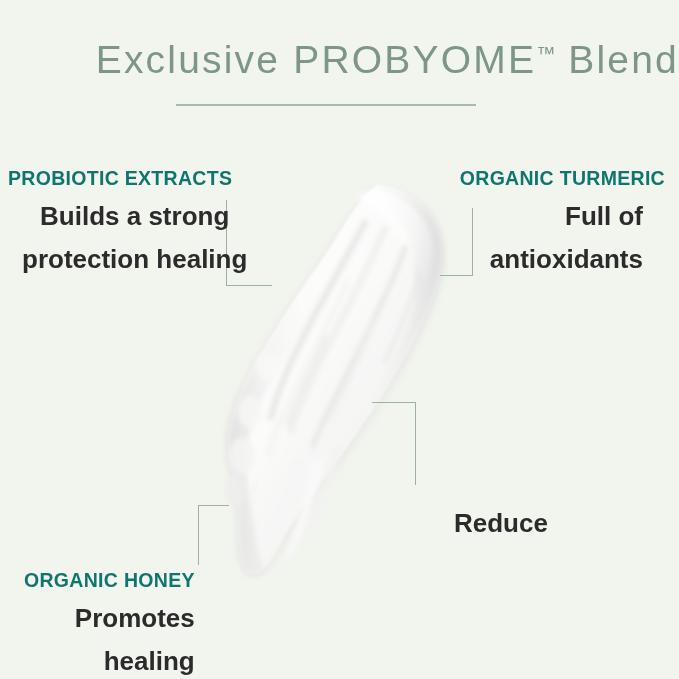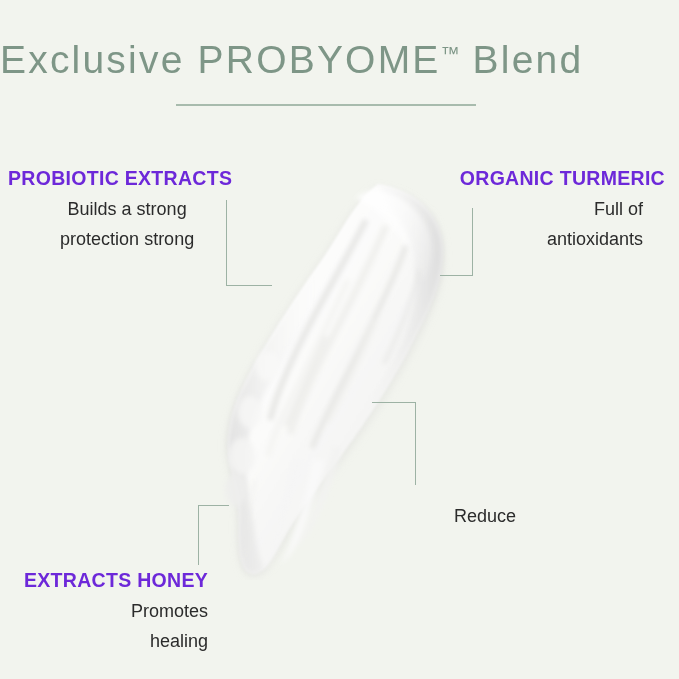--- a/index.html
+++ b/index.html
@@ -19,21 +19,21 @@
     height: 679px;
     background: #f2f4ee;
   }
 
   
   .title {
     position: absolute;
     left: 0;
     top: 38px;
     width: 679px;
-    text-align: left;
+    text-align: right;
     font-size: 39px;
     font-weight: 300;
     letter-spacing: 2.2px;
     color: #7e9687;
     white-space: nowrap;
   }
   .title .tm {
     font-size: 19px;
     vertical-align: 13px;
     letter-spacing: 0;
@@ -48,28 +48,28 @@
     opacity: .85;
   }
 
   
   .callout {
     position: absolute;
   }
   .callout .head {
     font-size: 19.5px;
     font-weight: bold;
-    color: #6d28d9;
+    color: #0f766e;
     letter-spacing: .3px;
     white-space: nowrap;
     line-height: 1.1;
   }
   .callout .body {
-    font-size: 18px;
-    font-weight: 400;
+    font-size: 26px;
+    font-weight: 700;
     color: #2b2b2b;
     line-height: 1.62;
     margin-top: 6px;
     white-space: nowrap;
   }
 
   .c-probiotic { left: 8px;  top: 168px; text-align: left; }
   .c-probiotic .body { text-align: center; padding-left: 14px; }
 
   .c-turmeric { right: 14px; top: 168px; text-align: right; }
@@ -212,39 +212,39 @@
   <div class="conn h" style="left:372px; top:402px; width:44px;"></div>
   <div class="conn v" style="left:415px; top:402px; height:83px;"></div>
 
   <div class="conn h" style="left:198px; top:505px; width:31px;"></div>
   <div class="conn v" style="left:198px; top:505px; height:60px;"></div>
 
   <div class="callout c-probiotic">
     <div class="head">PROBIOTIC EXTRACTS</div>
     <div class="body">
       <div>Builds a strong</div>
-      <div>protection strong</div>
+      <div>protection healing</div>
     </div>
   </div>
 
   <div class="callout c-turmeric">
     <div class="head">ORGANIC TURMERIC</div>
     <div class="body">
       <div>Full of</div>
       <div>antioxidants</div>
     </div>
   </div>
 
   <div class="callout c-vitamin">
     <div class="body">
       <div>Reduce</div>
     </div>
   </div>
 
   <div class="callout c-honey">
-    <div class="head">EXTRACTS HONEY</div>
+    <div class="head">ORGANIC HONEY</div>
     <div class="body">
       <div>Promotes</div>
       <div>healing</div>
     </div>
   </div>
 
 </div>
 
 </body></html>

